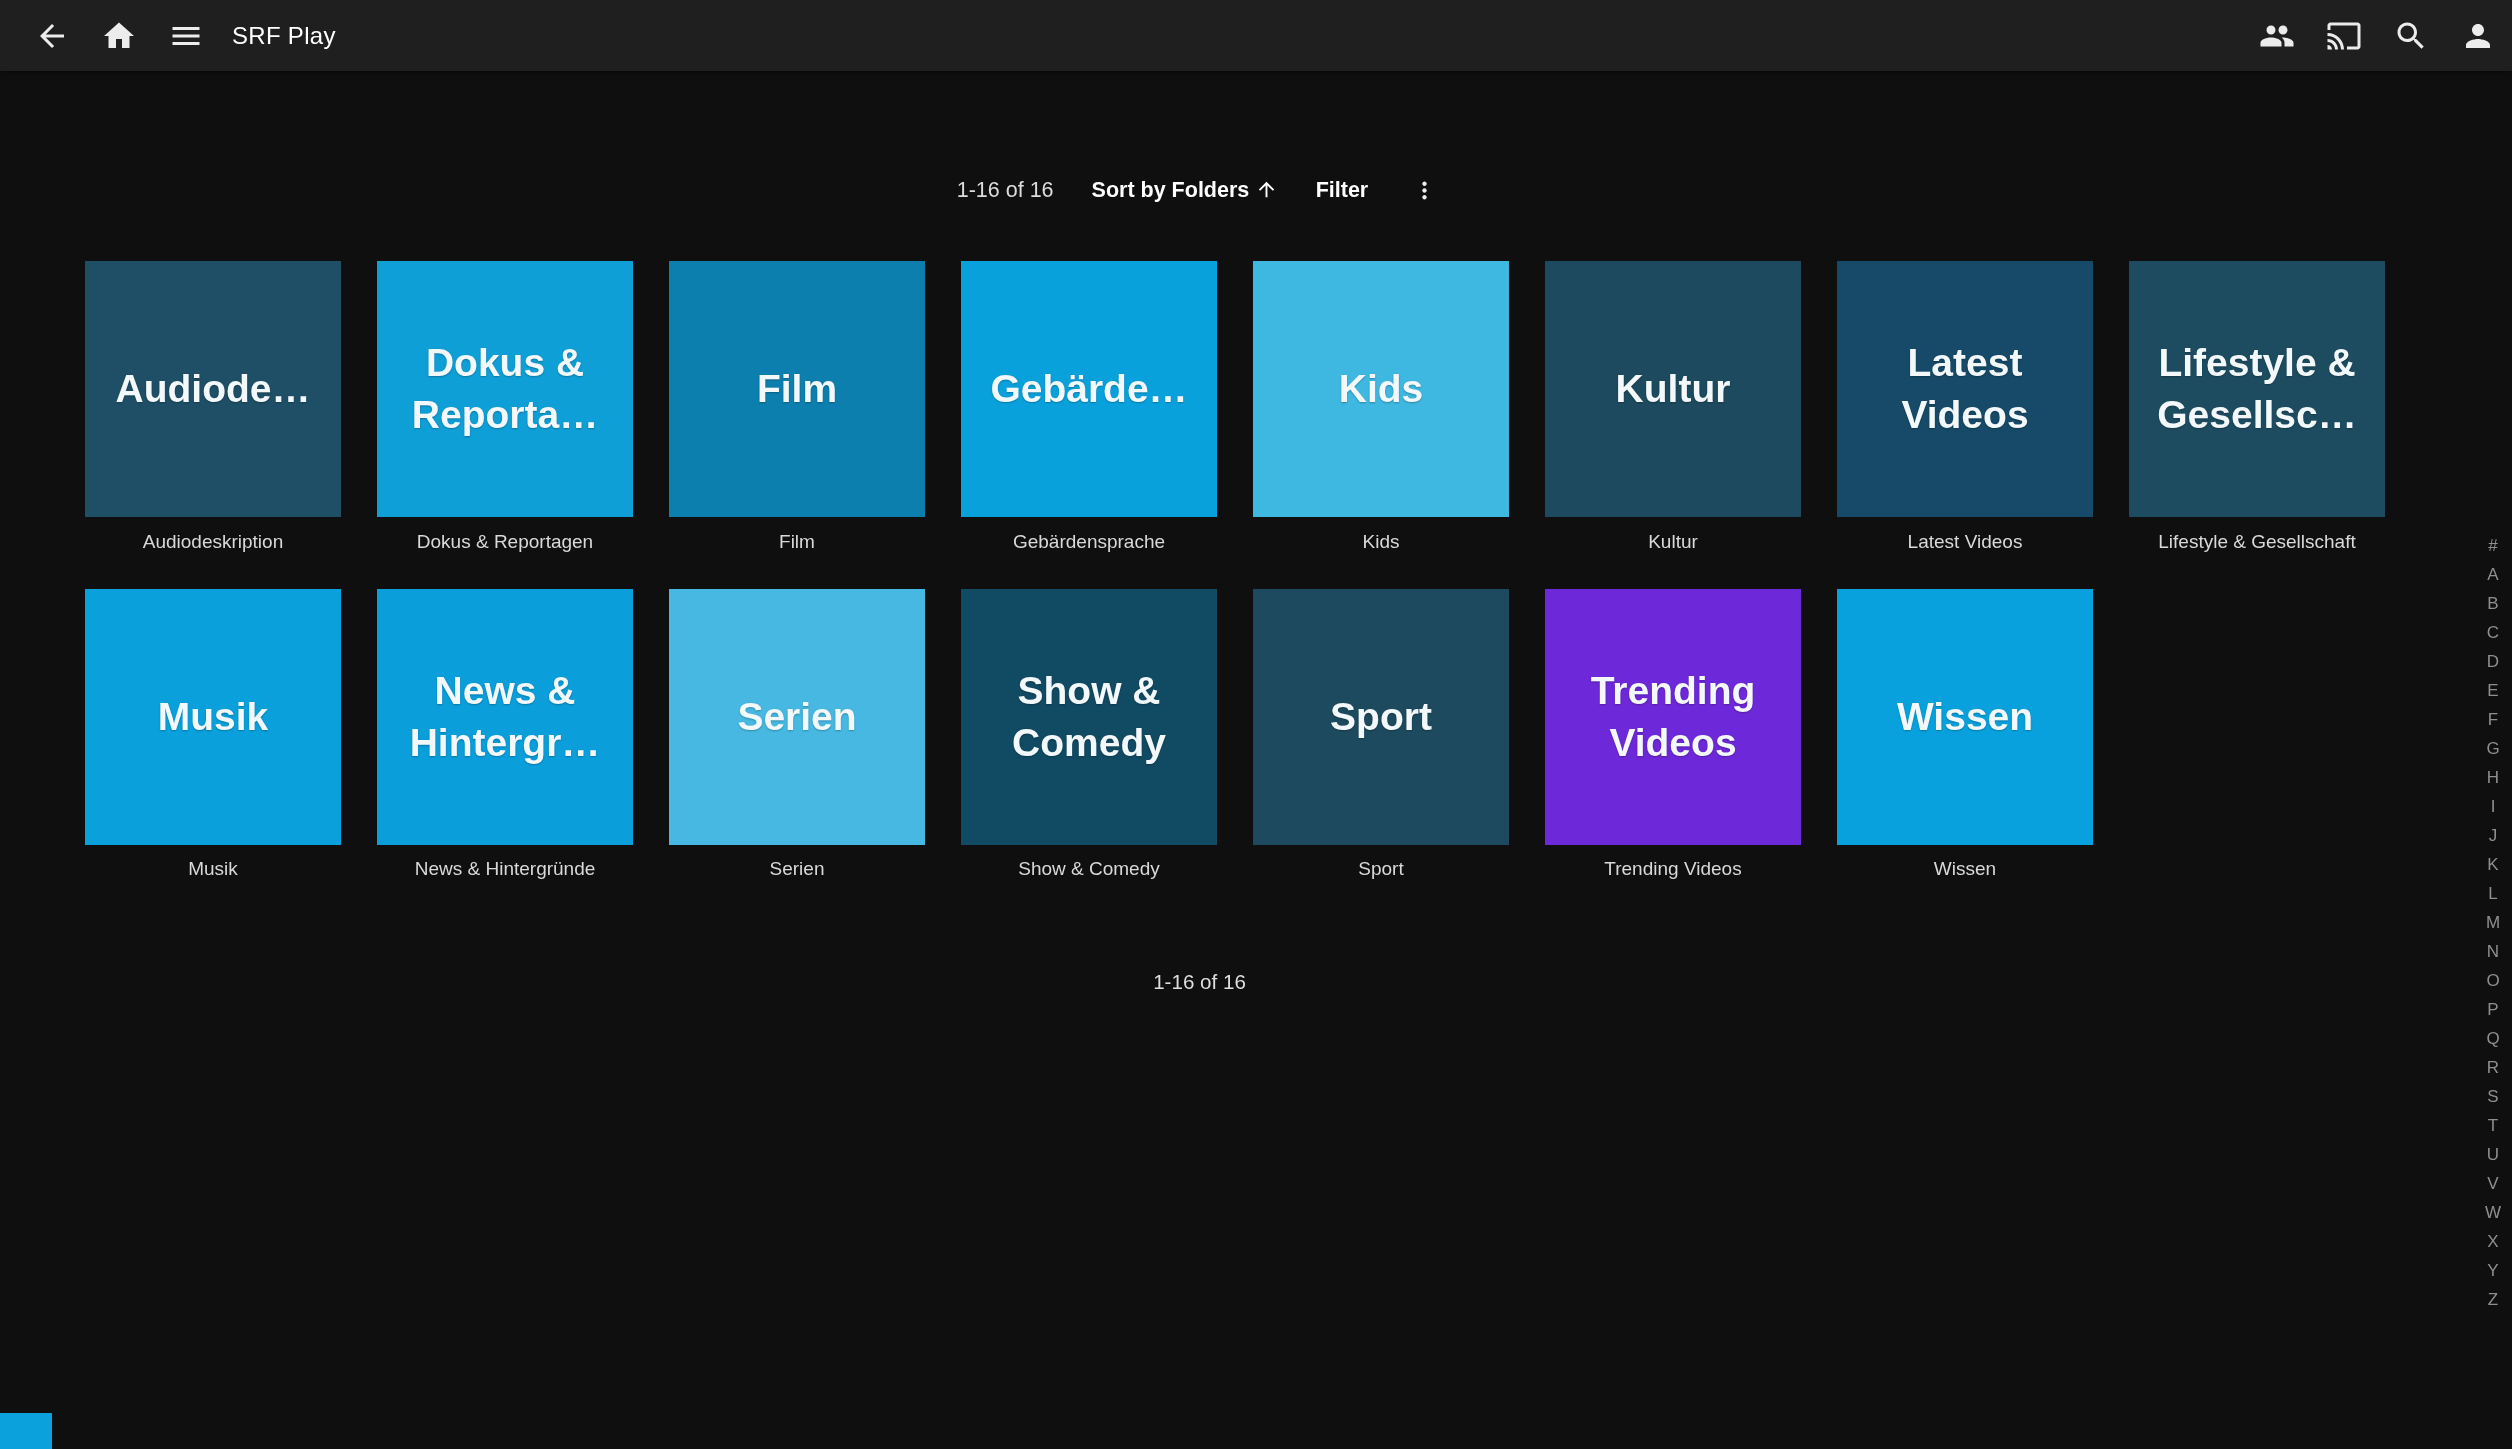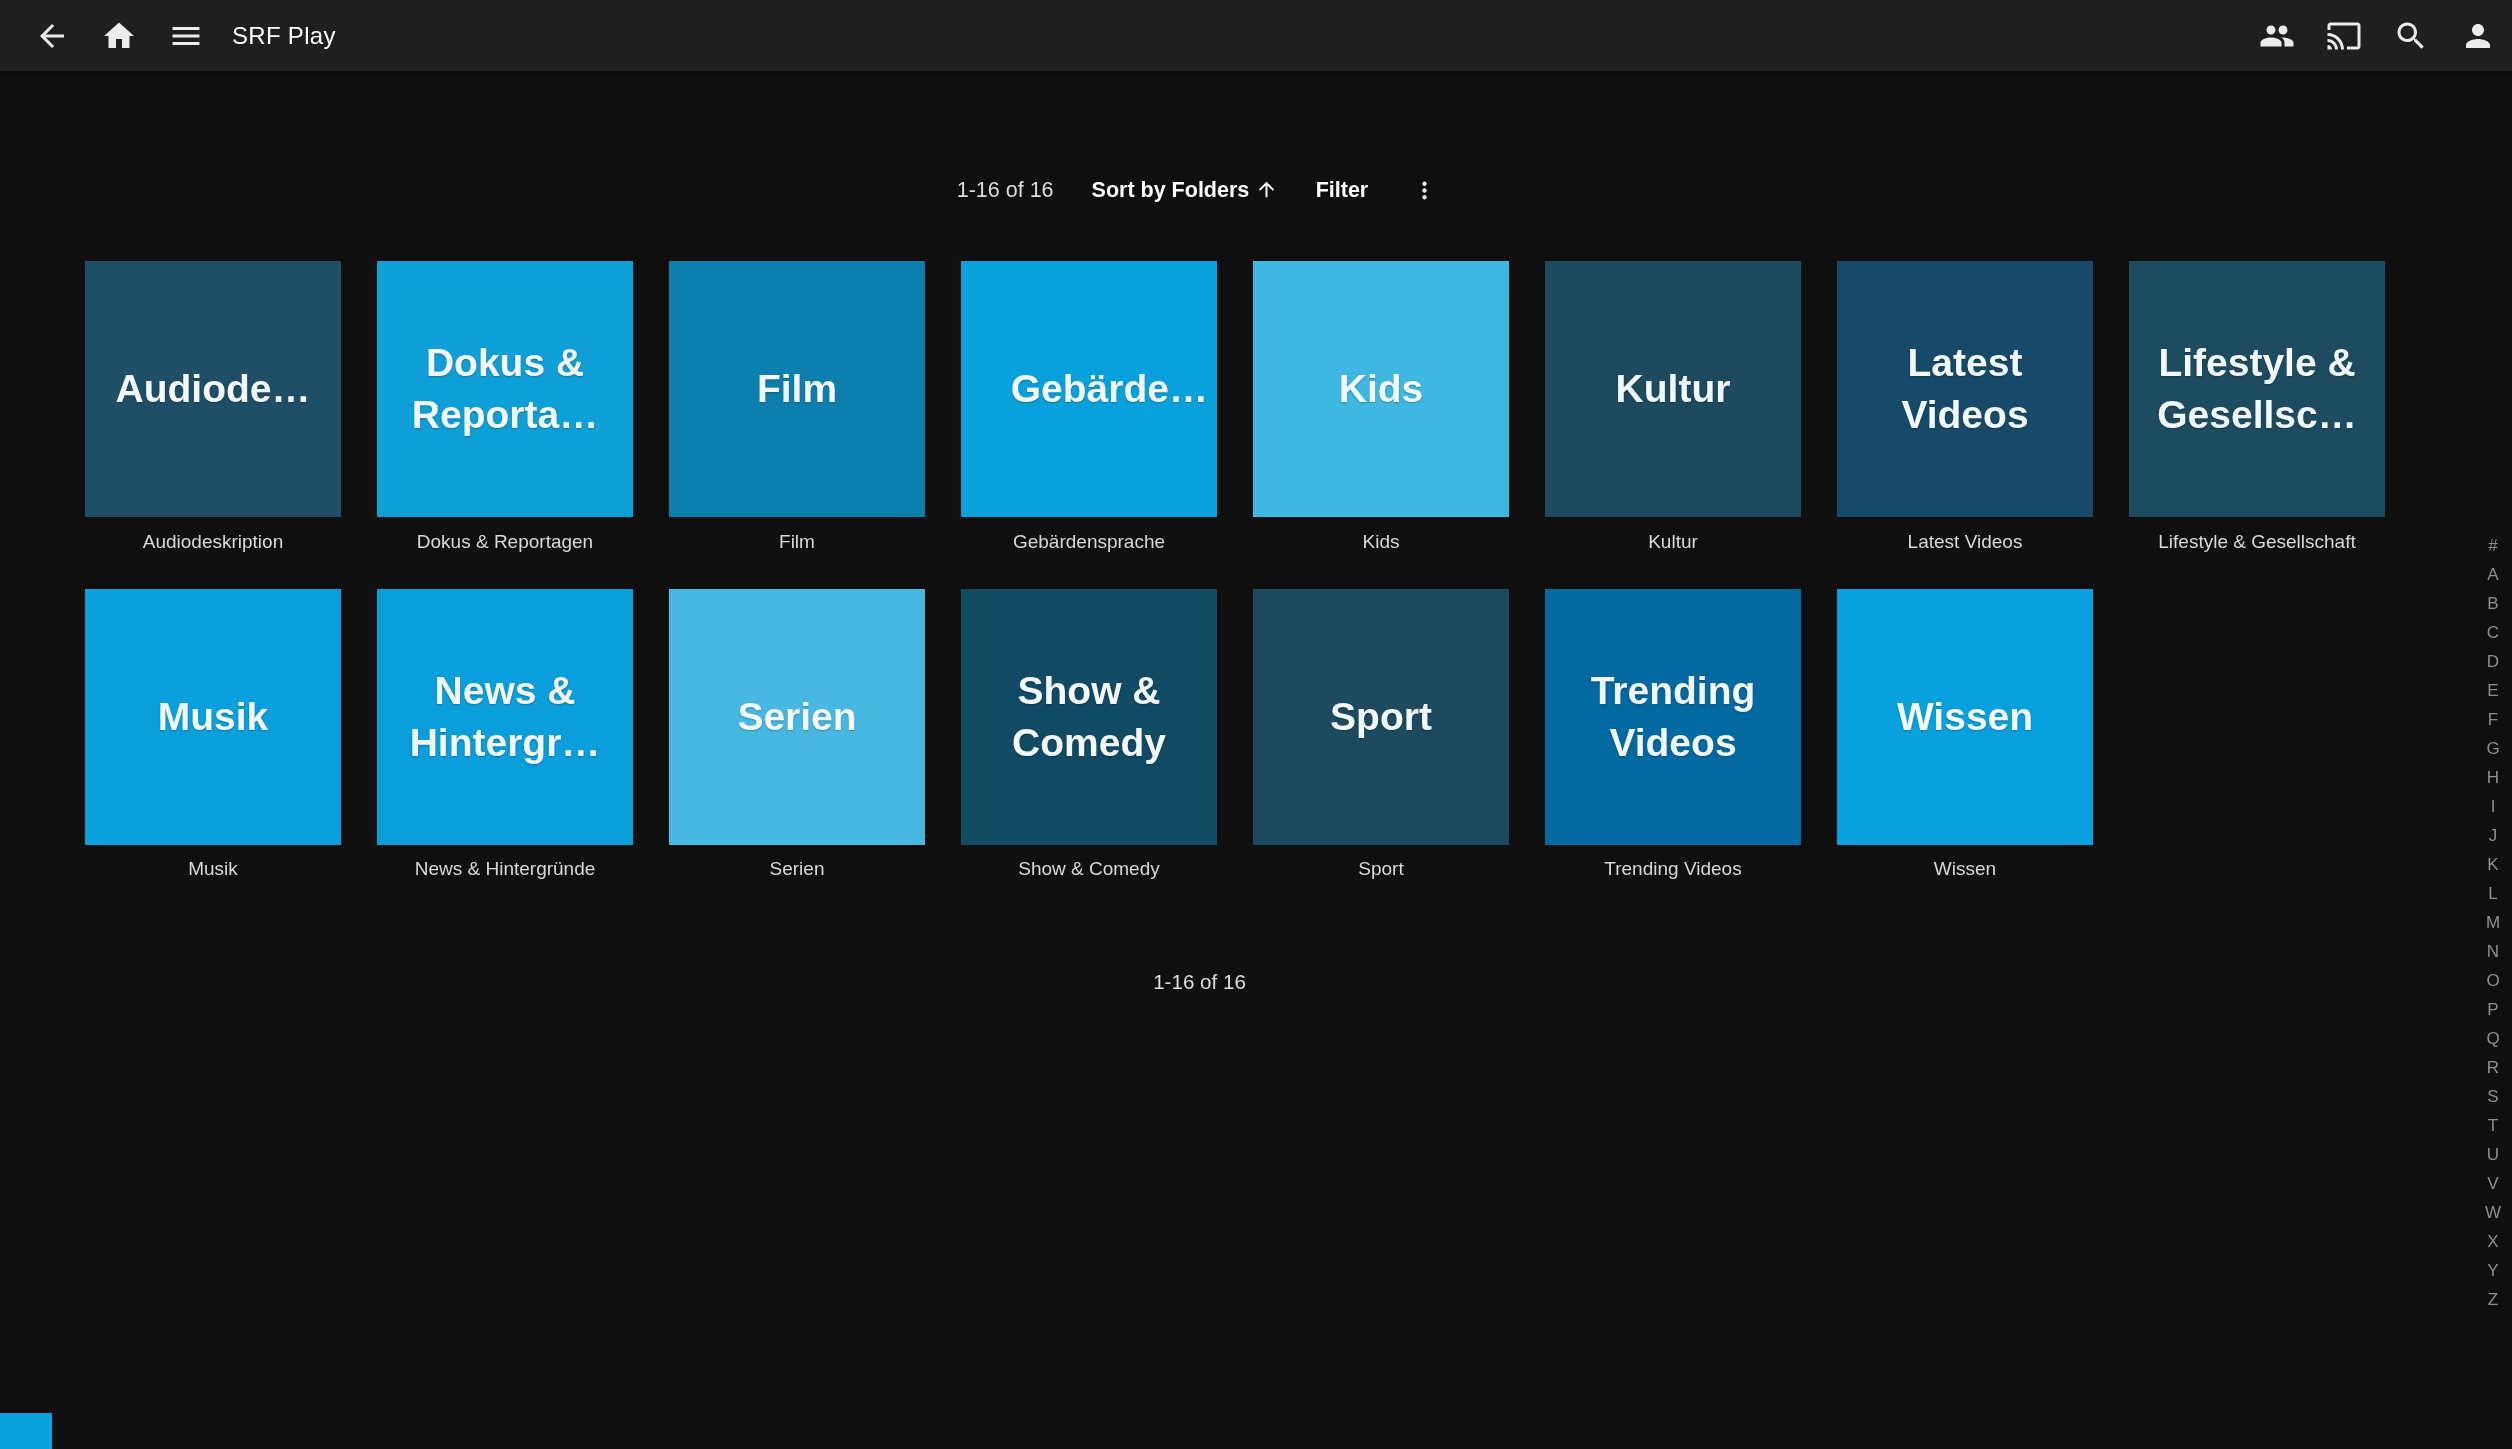--- a/index.html
+++ b/index.html
@@ -189,21 +189,21 @@
   </div>
 
   <div class="tile-cell">
     <div class="tile" style="background: rgb(13, 127, 174);">
       <div class="tile-title">Film</div>
     </div>
     <div class="tile-caption">Film</div>
   </div>
 
   <div class="tile-cell">
-    <div class="tile" style="background: rgb(9, 161, 220); justify-content: flex-end;">
+    <div class="tile" style="background: rgb(9, 161, 220);">
       <div class="tile-title">Gebärde…</div>
     </div>
     <div class="tile-caption">Gebärdensprache</div>
   </div>
 
   <div class="tile-cell">
     <div class="tile" style="background: rgb(62, 183, 225);">
       <div class="tile-title">Kids</div>
     </div>
     <div class="tile-caption">Kids</div>
@@ -264,21 +264,21 @@
   </div>
 
   <div class="tile-cell">
     <div class="tile" style="background: rgb(29, 74, 94);">
       <div class="tile-title">Sport</div>
     </div>
     <div class="tile-caption">Sport</div>
   </div>
 
   <div class="tile-cell">
-    <div class="tile" style="background: #0369a1;">
+    <div class="tile" style="background: #6d28d9;">
       <div class="tile-title">Trending
 Videos</div>
     </div>
     <div class="tile-caption">Trending Videos</div>
   </div>
 
   <div class="tile-cell">
     <div class="tile" style="background: rgb(8, 161, 221);">
       <div class="tile-title">Wissen</div>
     </div>

